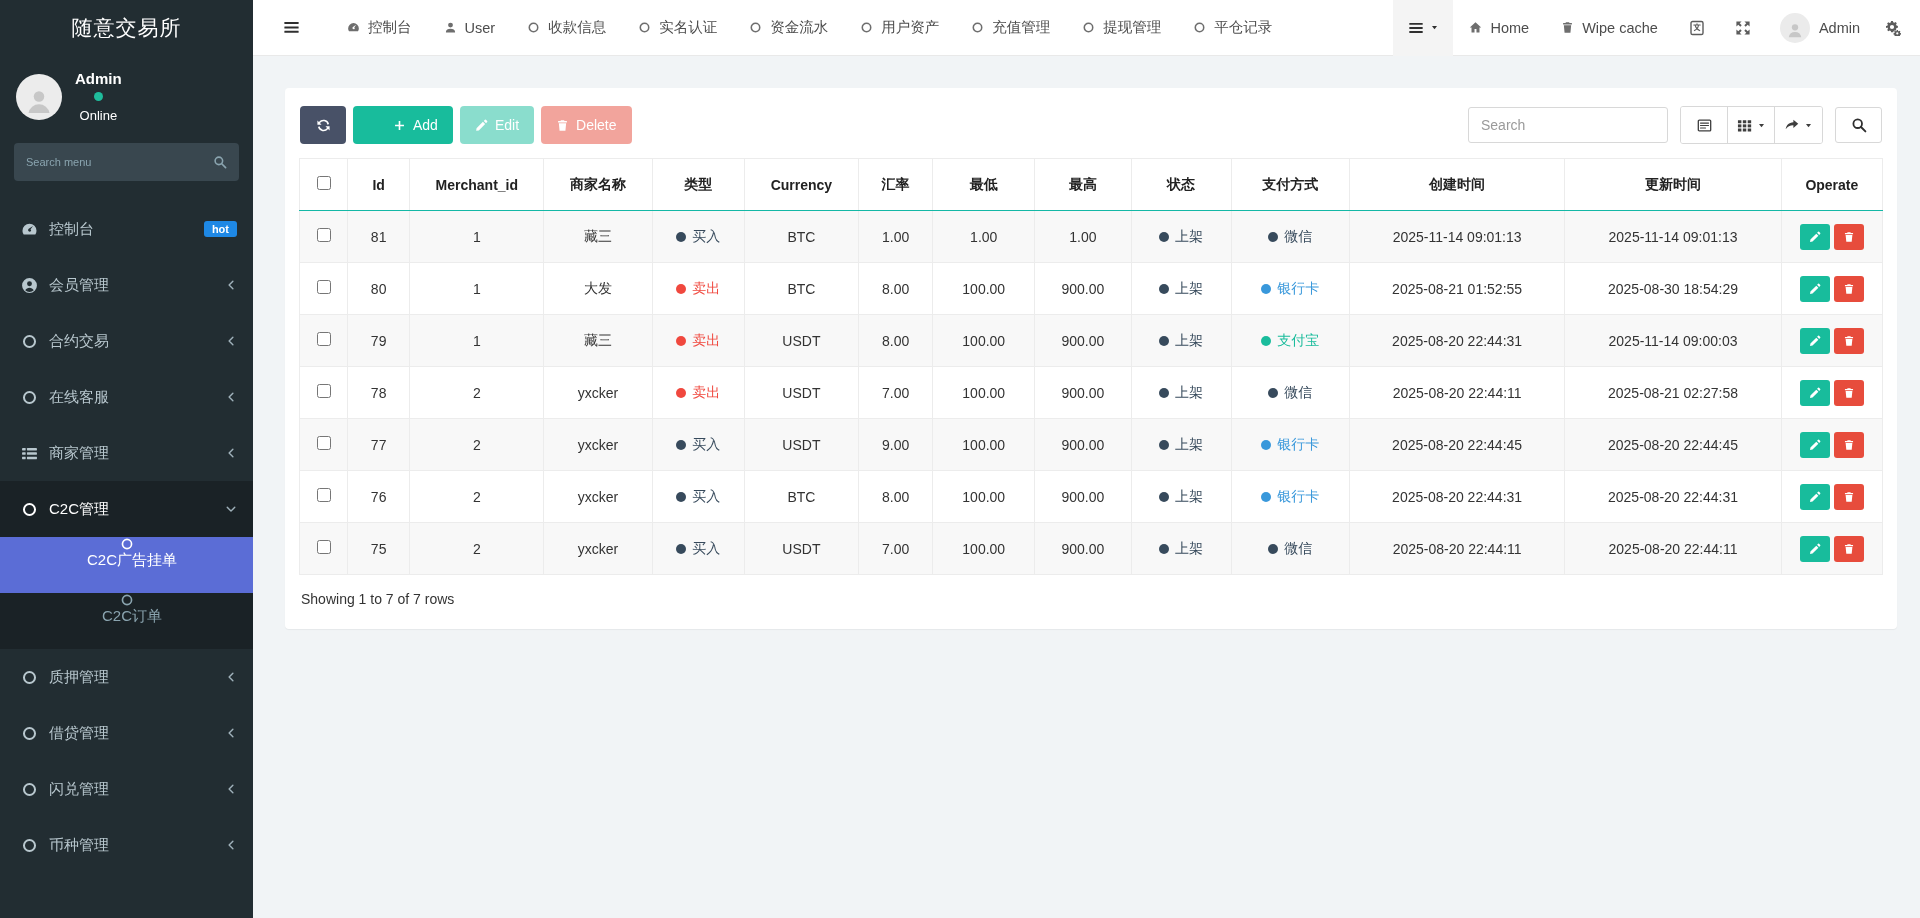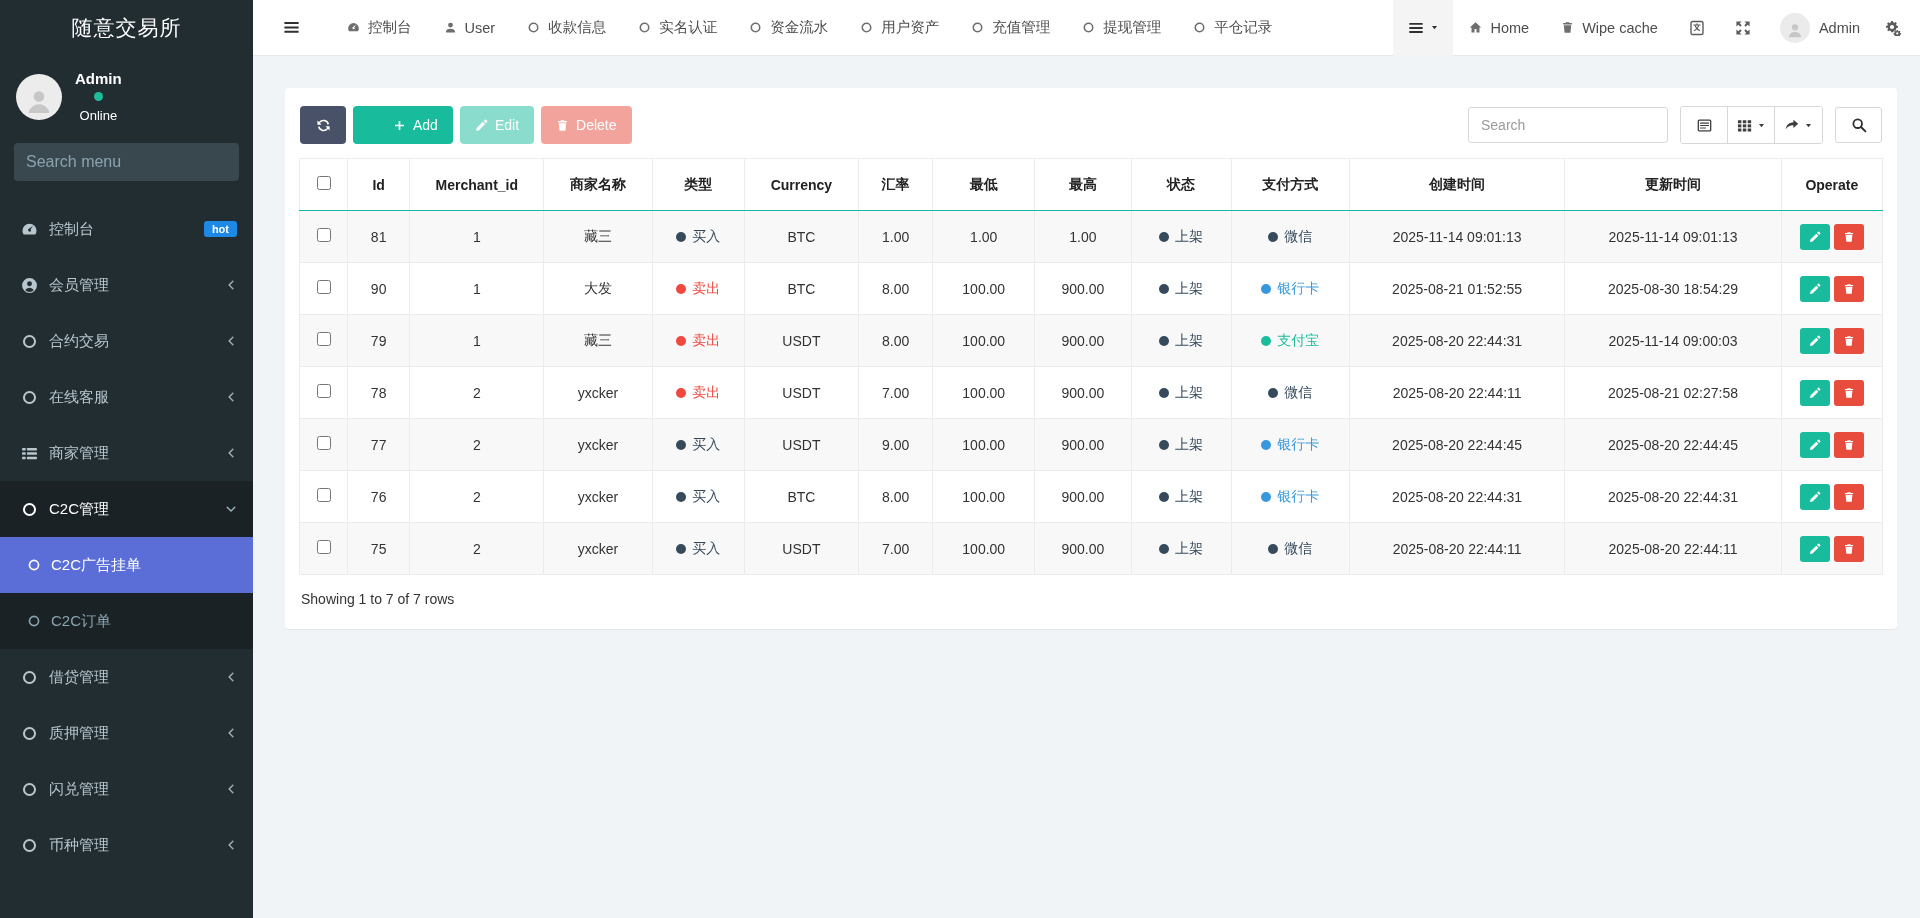--- a/index.html
+++ b/index.html
@@ -10,31 +10,31 @@
   
   .sidebar { width:253px; flex-shrink:0; background:#222d32; color:#b8c7ce; display:flex; flex-direction:column; overflow:hidden; }
   .logo { height:56px; display:flex; align-items:center; justify-content:center; color:#fff; font-size:21px; letter-spacing:1px; }
   .user-panel { display:flex; align-items:center; gap:13px; padding:14px 16px 12px 16px; }
   .avatar { width:46px; height:46px; border-radius:50%; background:#ececec; display:flex; align-items:center; justify-content:center; overflow:hidden; }
   .avatar .icon { width:30px; height:30px; margin-top:8px; }
   .user-name { color:#fff; font-weight:bold; font-size:15px; margin-bottom:5px; }
   .online-row { display:flex; align-items:center; gap:7px; font-size:13px; color:#fff;flex-direction:column; }
   .online-dot { width:9px; height:9px; border-radius:50%; background:#1fbc9c; }
   .side-search { margin:8px 14px 14px 14px; height:38px; background:#39474f; border-radius:4px; display:flex; align-items:center; padding:0 12px; }
-  .side-search input { flex:1; background:transparent; border:none; outline:none; color:#7dd3fc; font-size:16px; font-family:inherit; }
+  .side-search input { flex:1; background:transparent; border:none; outline:none; color:#7dd3fc; font-size:11px; font-family:inherit; }
   .side-search input::placeholder { color:#8aa4af; }
   .side-search .icon { width:14px; height:14px; color:#8aa4af; }
   .menu { flex:1; overflow:hidden; padding-top:6px; }
   .menu-item { height:56px; display:flex; align-items:center; padding:0 16px 0 21px; font-size:15px; color:#b8c7ce; cursor:pointer; }
   .menu-item .mi-icon { width:17px; height:17px; margin-right:11px; flex-shrink:0; }
   .menu-item .chevron { margin-left:auto; width:12px; height:12px; color:#9fb1ba; }
   .menu-group.expanded { background:#1a2226; }
   .menu-group.expanded > .menu-item { color:#fff; }
   .badge-hot { margin-left:auto; background:#1e88e5; color:#fff; font-size:11px; font-weight:bold; padding:2px 8px; border-radius:3px; }
-  .sub-item { height:56px; display:flex; align-items:center; padding:0 16px 0 27px; font-size:15px; color:#8aa4af; cursor:pointer; }
+  .sub-item { height:56px; display:flex; align-items:center; padding:0 16px 0 27px; font-size:15px; color:#8aa4af; cursor:pointer;flex-direction:column; }
   .sub-item .mi-icon { width:14px; height:14px; margin-right:10px; }
   .sub-item.active { background:#5b6dd6; color:#fff; }
 
   
   .main { flex:1; display:flex; flex-direction:column; min-width:0; }
   .topbar { height:56px; background:#fff; border-bottom:1px solid #e9e9e9; display:flex; align-items:center; padding-left:20px; flex-shrink:0; }
   .tb-burger { width:36px; height:56px; display:flex; align-items:center; justify-content:center; color:#2f2f2f; cursor:pointer; }
   .tb-burger .icon { width:17px; height:17px; }
   .tb-nav { display:flex; align-items:center; margin-left:22px; }
   .tb-item { display:flex; align-items:center; gap:8px; height:56px; padding:0 16px; font-size:14.5px; color:#4d4d4d; cursor:pointer; }
@@ -232,36 +232,36 @@
             <span>C2C订单</span>
           </div>
         </div>
         <div class="menu-group">
           <div class="menu-item">
             <span class="icon mi-icon">
               <svg viewBox="0 0 16 16">
                 <circle cx="8" cy="8" r="5.2" fill="none" stroke="currentColor" stroke-width="1.9"></circle>
               </svg>
             </span>
+            <span>质押管理</span>
+            <span class="icon chevron">
+              <svg viewBox="0 0 16 16">
+                <path d="M10.5 3 5.5 8l5 5" fill="none" stroke="currentColor" stroke-width="1.9" stroke-linecap="round" stroke-linejoin="round"></path>
+              </svg>
+            </span>
+          </div>
+        </div>
+        <div class="menu-group">
+          <div class="menu-item">
+            <span class="icon mi-icon">
+              <svg viewBox="0 0 16 16">
+                <circle cx="8" cy="8" r="5.2" fill="none" stroke="currentColor" stroke-width="1.9"></circle>
+              </svg>
+            </span>
             <span>借贷管理</span>
-            <span class="icon chevron">
-              <svg viewBox="0 0 16 16">
-                <path d="M10.5 3 5.5 8l5 5" fill="none" stroke="currentColor" stroke-width="1.9" stroke-linecap="round" stroke-linejoin="round"></path>
-              </svg>
-            </span>
-          </div>
-        </div>
-        <div class="menu-group">
-          <div class="menu-item">
-            <span class="icon mi-icon">
-              <svg viewBox="0 0 16 16">
-                <circle cx="8" cy="8" r="5.2" fill="none" stroke="currentColor" stroke-width="1.9"></circle>
-              </svg>
-            </span>
-            <span>质押管理</span>
             <span class="icon chevron">
               <svg viewBox="0 0 16 16">
                 <path d="M10.5 3 5.5 8l5 5" fill="none" stroke="currentColor" stroke-width="1.9" stroke-linecap="round" stroke-linejoin="round"></path>
               </svg>
             </span>
           </div>
         </div>
         <div class="menu-group">
           <div class="menu-item">
             <span class="icon mi-icon">
@@ -603,21 +603,21 @@
                   </button><button class="op-btn op-del">
                     <span class="icon">
                       <svg viewBox="0 0 16 16">
                         <path fill="currentColor" d="M6.1 1.6h3.8l.6 1h2.9v1.6H2.6V2.6h2.9zM3.5 5.2h9L11.6 14.4H4.4z"></path>
                       </svg>
                     </span>
                   </button></td>
               </tr>
               <tr class="">
                 <td><input type="checkbox" style=""></td>
-                <td>90</td>
+                <td>80</td>
                 <td>1</td>
                 <td>大发</td>
                 <td><span class="dot" style="background:#f0483e"></span><span style="color:#f0483e">卖出</span></td>
                 <td>BTC</td>
                 <td>8.00</td>
                 <td>100.00</td>
                 <td>900.00</td>
                 <td><span class="dot" style="background:#374a5c"></span><span style="color:#374a5c">上架</span></td>
                 <td><span class="dot" style="background:#3998db"></span><span style="color:#3998db">银行卡</span></td>
                 <td>2025-08-21 01:52:55</td>

